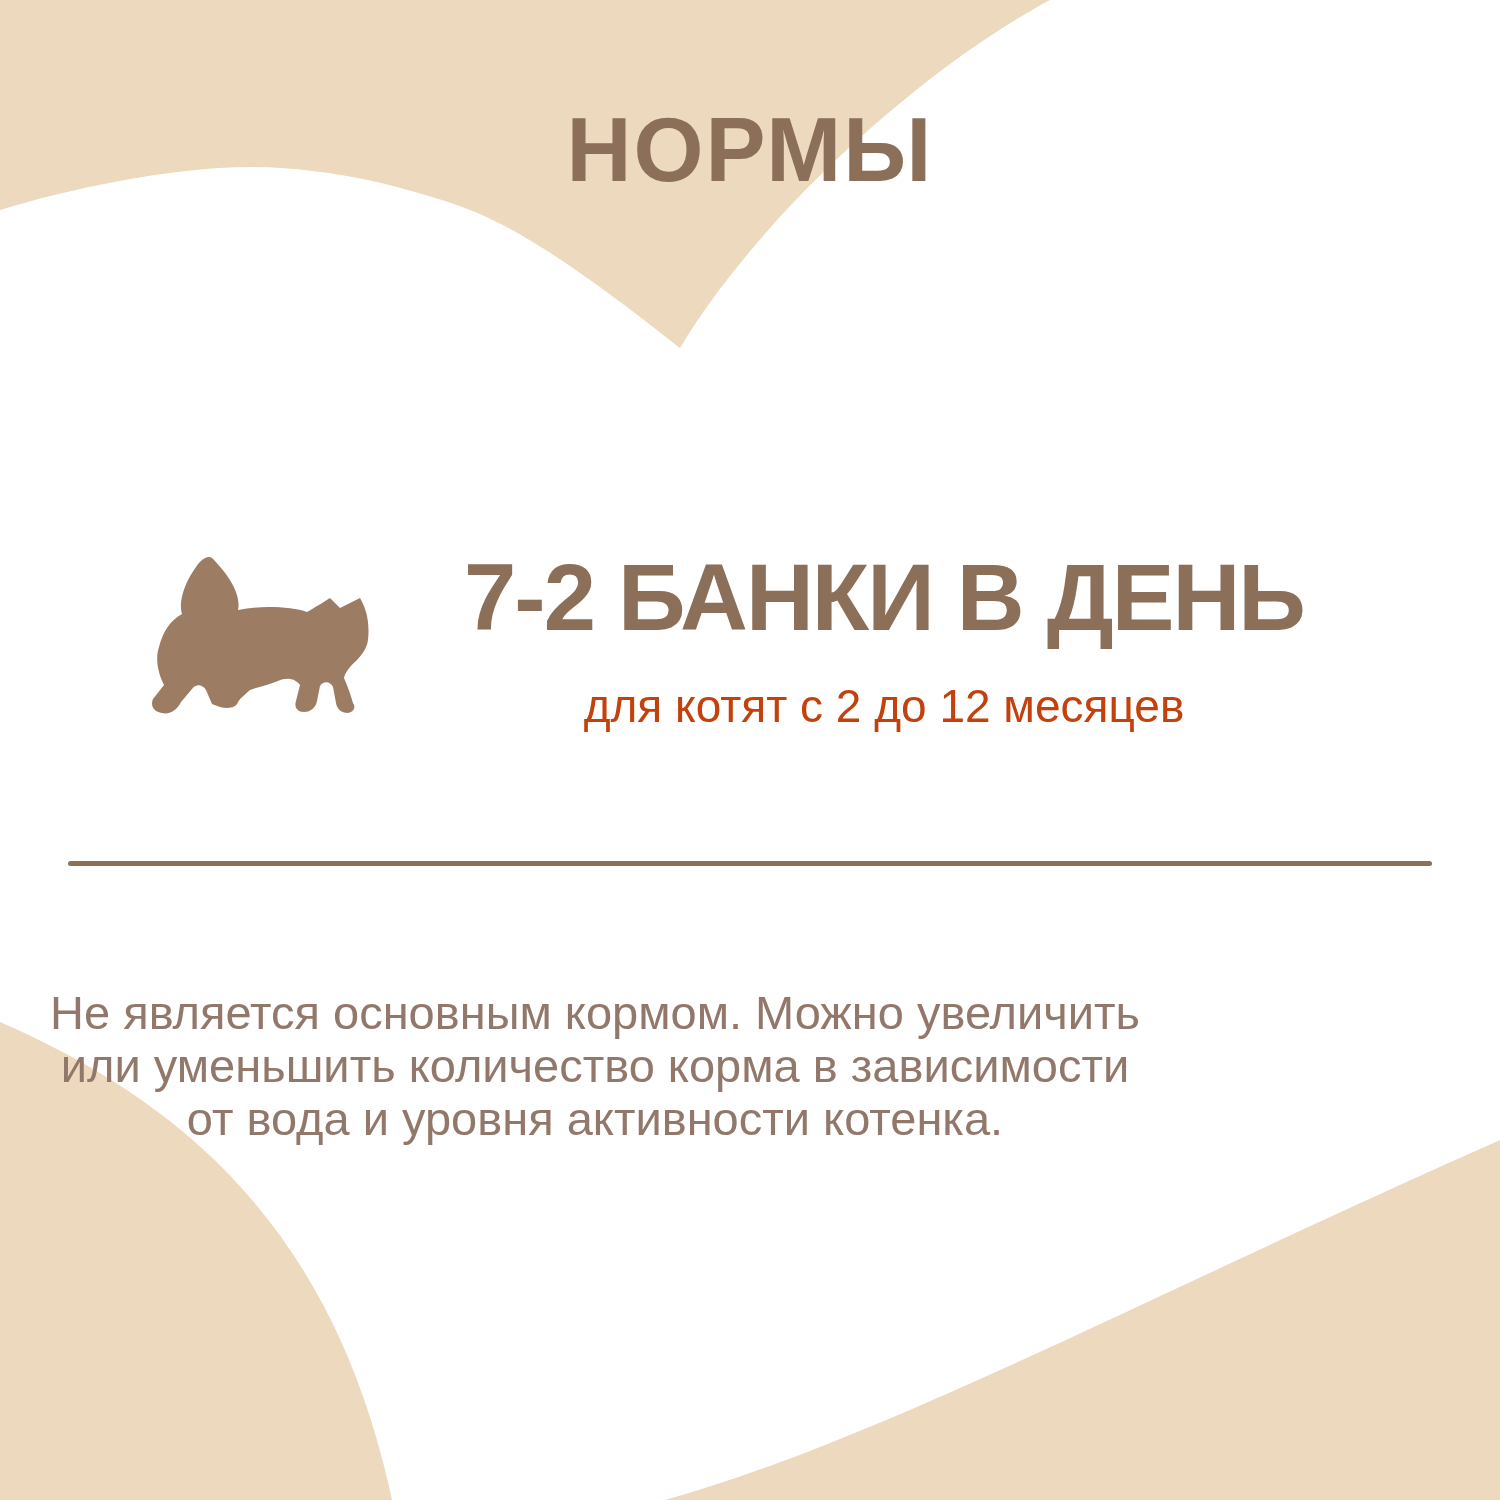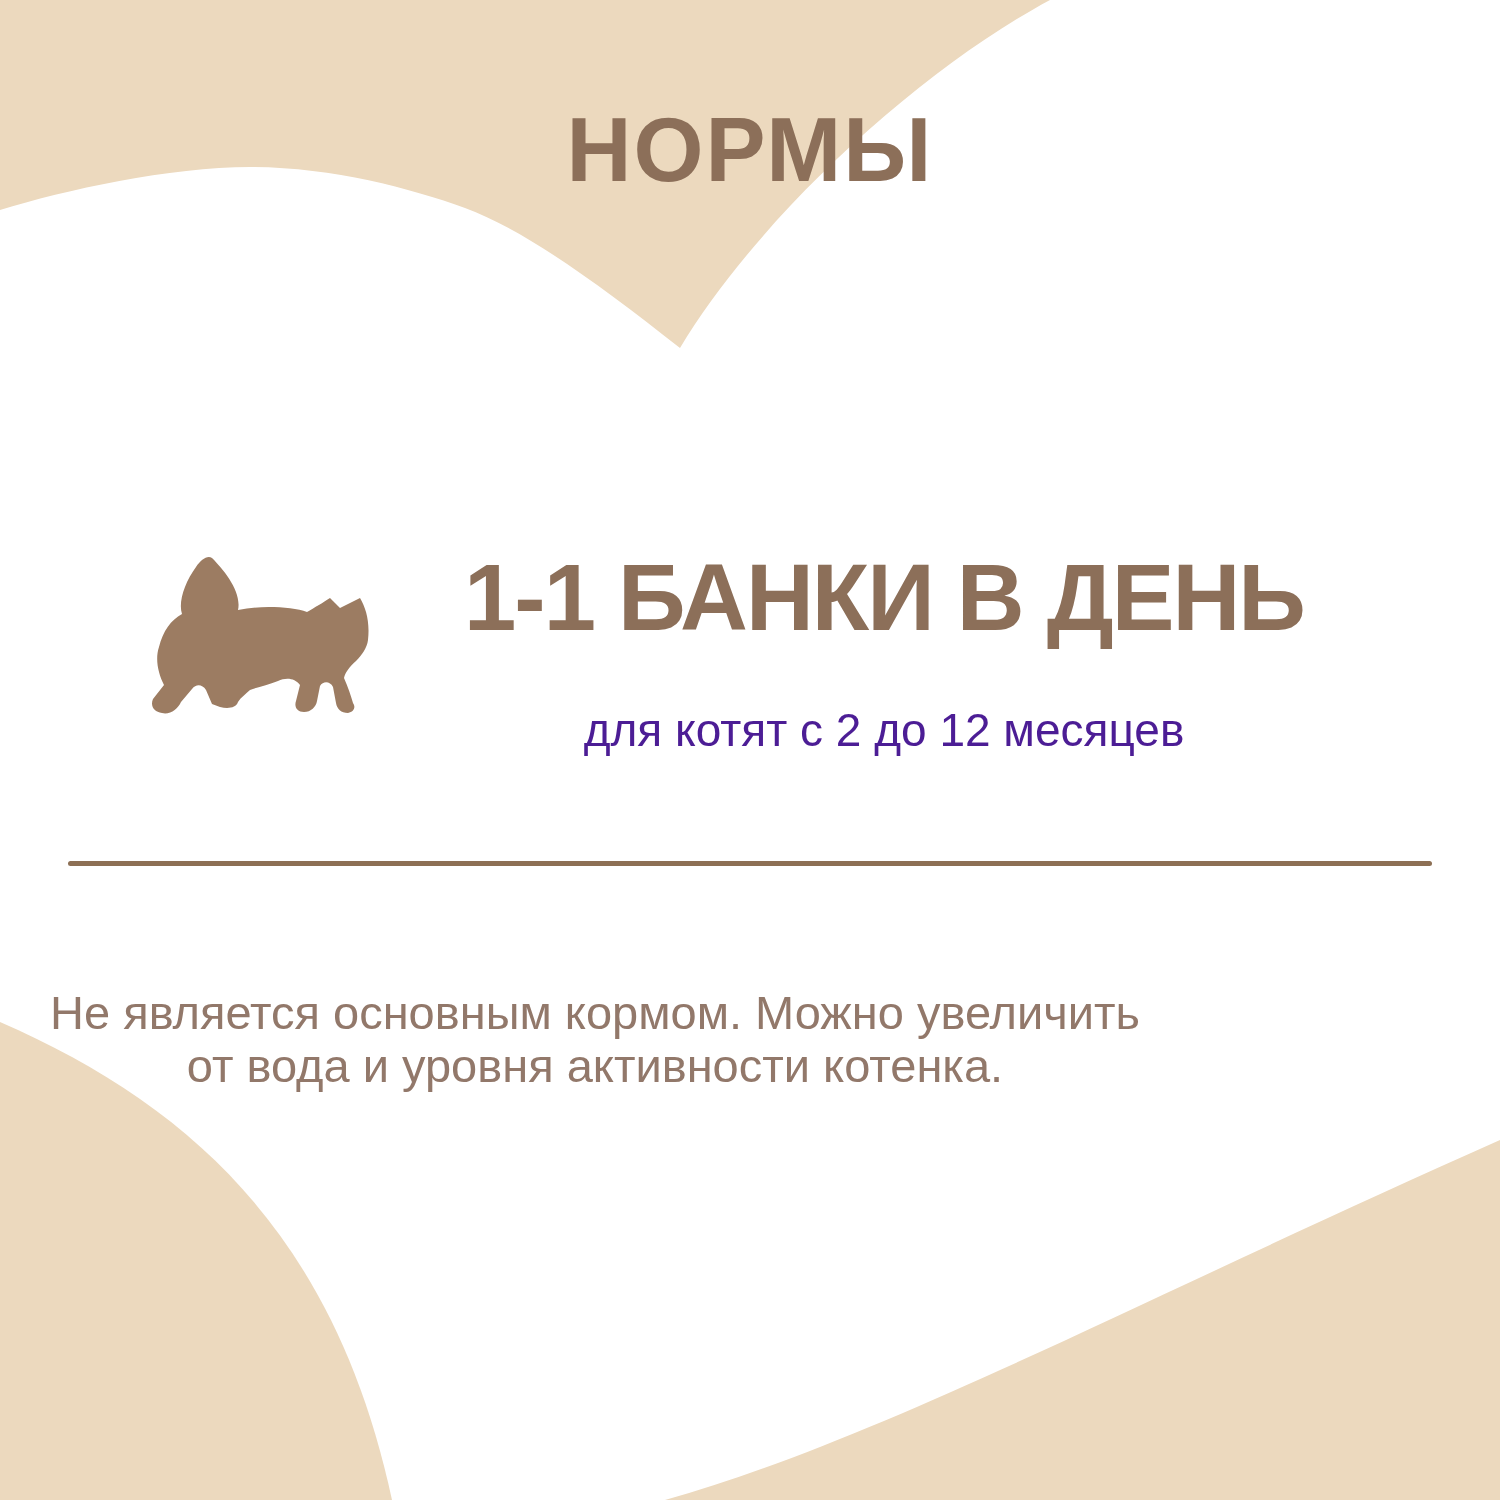--- a/index.html
+++ b/index.html
@@ -28,23 +28,22 @@
     text-align:center;
     font-size:94px;font-weight:bold;line-height:94px;
     letter-spacing:-2px;
     color:#8c6f59;
     white-space:nowrap;
   }
   .subtitle{
     position:absolute;top:681px;left:384px;width:1000px;
     text-align:center;
     font-size:46px;line-height:50px;
-    color:#4c1d95;
+    color:#c2410c;
     white-space:nowrap;
-    margin-top:24px;
   }
   .divider{
     position:absolute;top:861px;left:68px;right:68px;height:5px;
     border-radius:3px;
     background:#8d7055;
   }
   .para{
     position:absolute;left:0;width:1190px;
     text-align:center;
     font-size:47px;line-height:53px;
@@ -101,25 +100,26 @@
         C28,153 20,159 12,157
         C4,156 0,150 3,143
         L14,129
         C8,117 5,103 9,91
         C13,75 21,64 32,58
         C28,46 35,26 46,11
         C51,4 57,-1 62,2
         Z"></path>
     </svg>
 
-    <div class="headline">1-1 БАНКИ В ДЕНЬ</div>
+    <div class="headline">7-2 БАНКИ В ДЕНЬ</div>
     <div class="subtitle">для котят с 2 до 12 месяцев</div>
 
     <div class="divider"></div>
 
     <div class="para para-1">
       <div>Не является основным кормом. Можно увеличить</div>
+      <div>или уменьшить количество корма в зависимости</div>
       <div>от вода и уровня активности котенка.</div>
     </div>
 
 
   </div>
 </div>
 
 </body></html>

